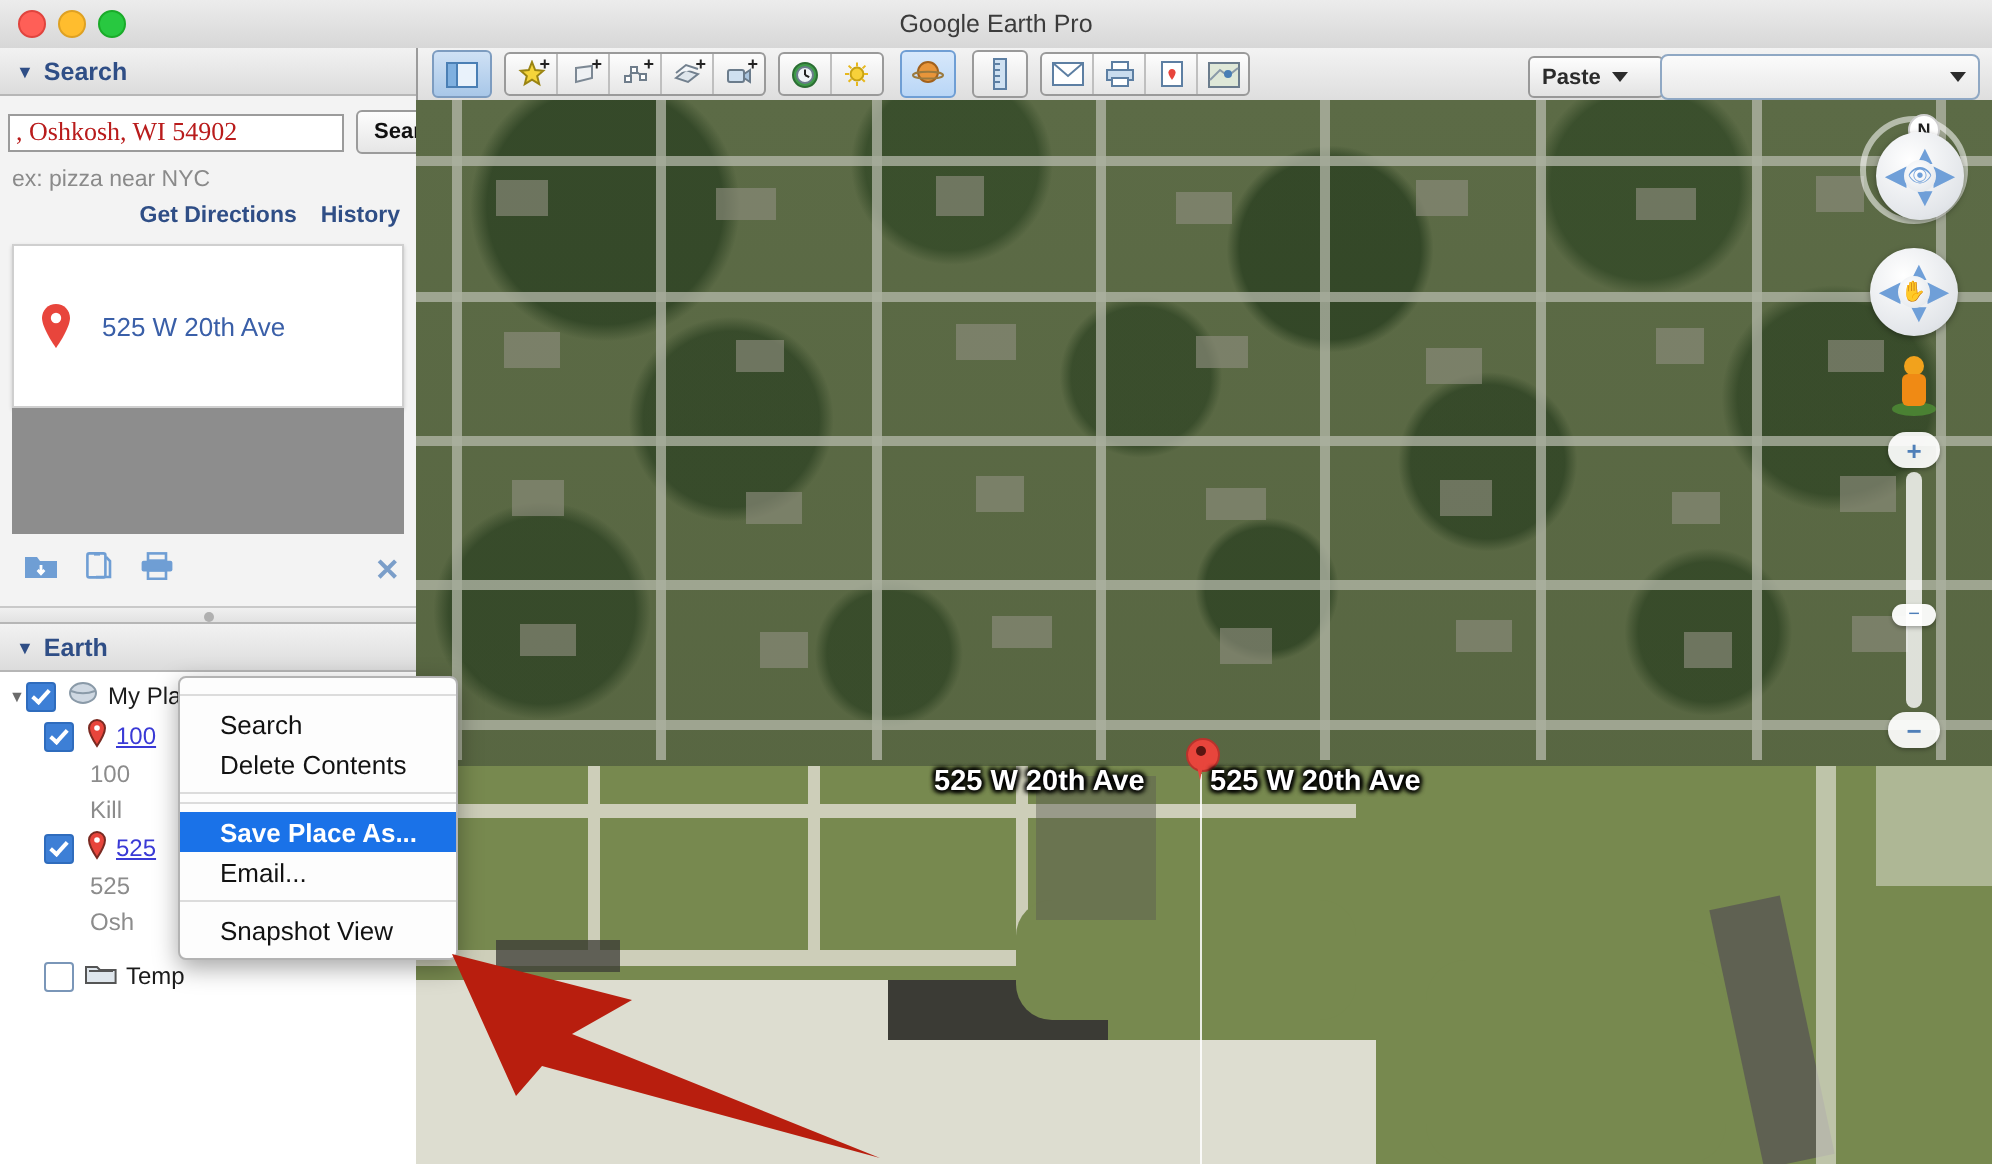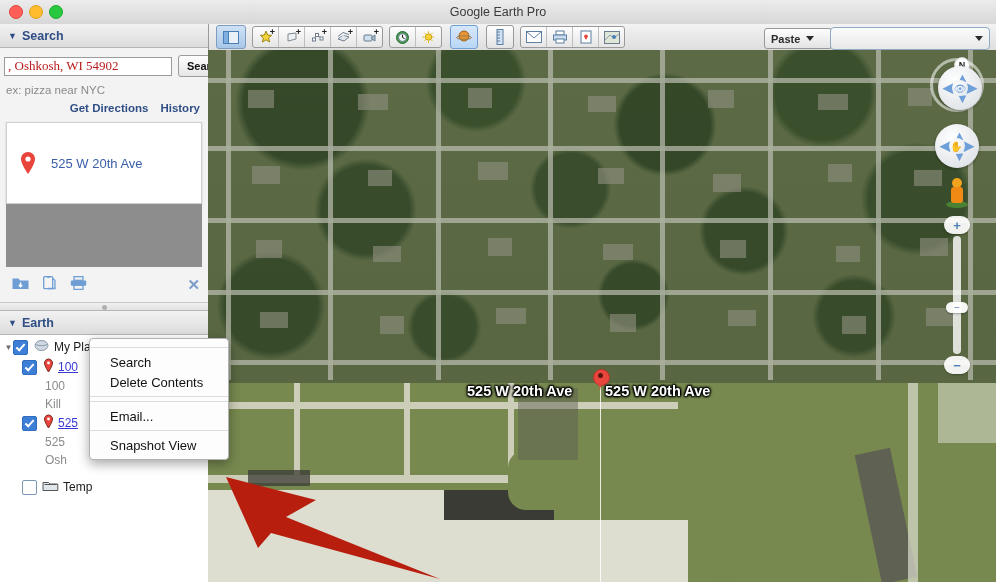--- a/index.html
+++ b/index.html
@@ -566,20 +566,23 @@
   <div class="ctx">
     <div class="msep"></div>
     <div class="mi">
       <span>Search</span>
     </div>
     <div class="mi">
       <span>Delete Contents</span>
     </div>
     <div class="msep"></div>
     <div class="msep"></div>
+    <div class="mi sel">
+      <span>Save Place As...</span>
+    </div>
     <div class="mi">
       <span>Email...</span>
     </div>
     <div class="msep"></div>
     <div class="mi">
       <span>Snapshot View</span>
     </div>
   </div>
 
   <svg class="annot" viewBox="0 0 330 127">

